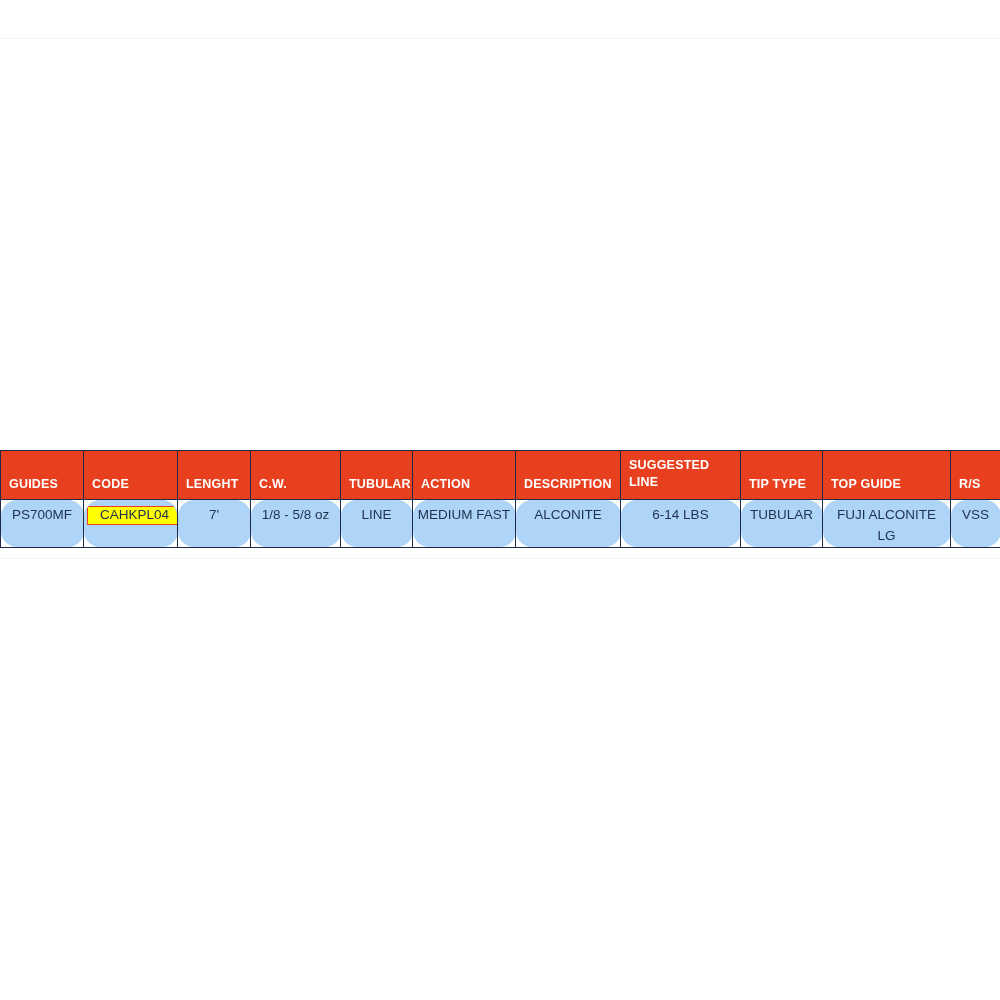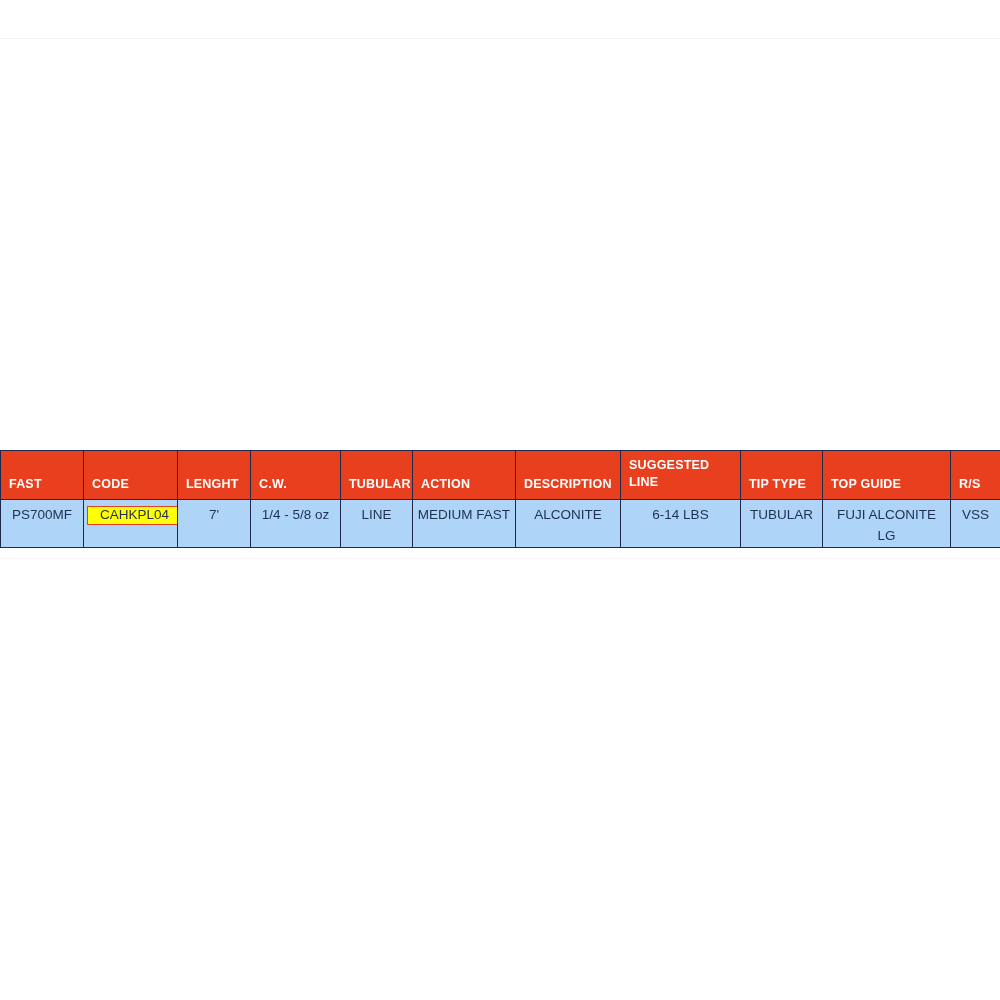--- a/index.html
+++ b/index.html
@@ -84,20 +84,21 @@
   }
   table.spec td {
     background: #aed4f7;
     color: #1f3050;
     font-size: 13.5px;
     font-weight: normal;
     text-align: center;
     vertical-align: top;
     line-height: 1.55;
     padding: 5px 4px 0 4px;
+    border-radius: 16px;
   }
 
   
   .hl {
     display: inline-block;
     background: #ffff00;
     color: #1f3050;
     padding: 0 12px;
     outline: 1px solid #e8401f;
     line-height: 1.25;
@@ -118,39 +119,39 @@
         <col style="width: 72px;">
         <col style="width: 103px;">
         <col style="width: 105px;">
         <col style="width: 120px;">
         <col style="width: 82px;">
         <col style="width: 128px;">
         <col style="width: 50px;">
       </colgroup>
     <thead>
       <tr>
-          <th>FAST</th>
+          <th>GUIDES</th>
           <th>CODE</th>
           <th>LENGHT</th>
           <th>C.W.</th>
           <th>TUBULAR</th>
           <th>ACTION</th>
           <th>DESCRIPTION</th>
           <th class="top-align">SUGGESTED LINE</th>
           <th>TIP TYPE</th>
           <th>TOP GUIDE</th>
           <th>R/S</th>
         </tr>
     </thead>
     <tbody>
         <tr>
           <td>PS700MF</td>
           <td><span class="hl">CAHKPL04</span></td>
           <td>7'</td>
-          <td>1/4 - 5/8 oz</td>
+          <td>1/8 - 5/8 oz</td>
           <td>LINE</td>
           <td>MEDIUM FAST</td>
           <td>ALCONITE</td>
           <td>6-14 LBS</td>
           <td>TUBULAR</td>
           <td>FUJI ALCONITE LG</td>
           <td>VSS</td>
         </tr>
       </tbody>
   </table>

